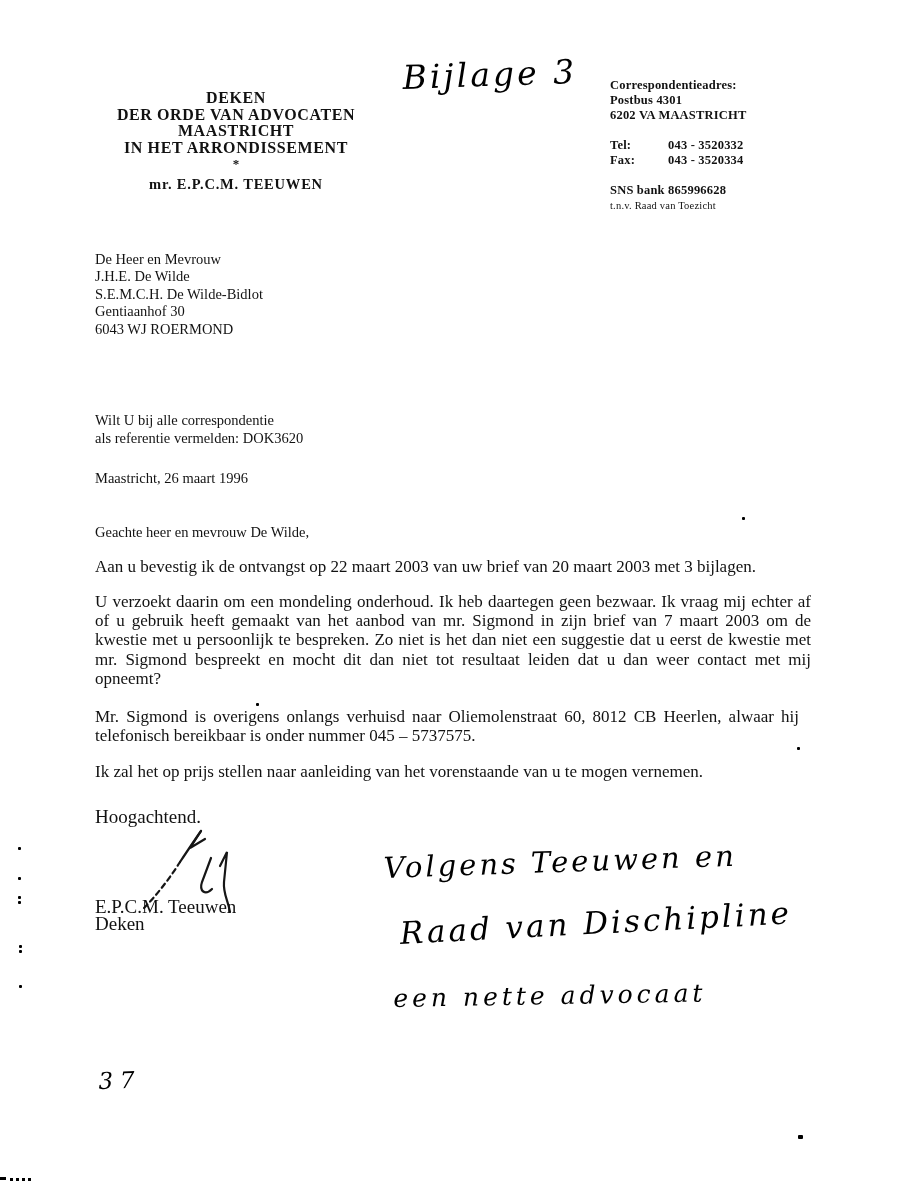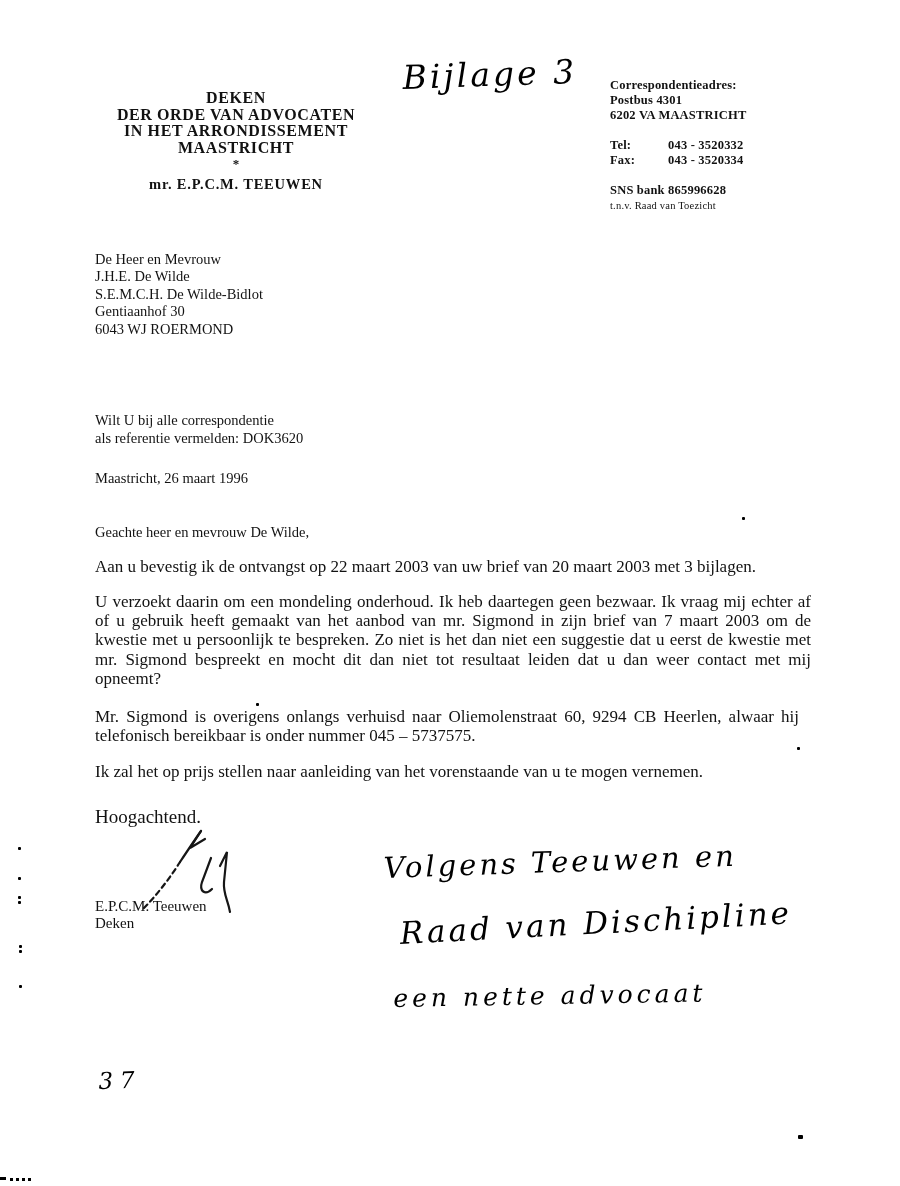--- a/index.html
+++ b/index.html
@@ -28,21 +28,21 @@
   .refblock{left:95px;top:411px;font-size:14.5px;line-height:18px;}
   .dateline{left:95px;top:470px;font-size:14.5px;}
   .salutation{left:95px;top:524px;font-size:14.5px;}
 
   .para{font-size:17px;line-height:19.2px;}
   .p1{left:95px;top:557px;width:724px;}
   .p2{left:95px;top:592px;width:716px;text-align:justify;}
   .p3{left:95px;top:707px;width:704px;text-align:justify;}
   .p4{left:95px;top:762px;width:724px;}
   .valediction{left:95px;top:806px;font-size:19px;}
-  .signer{left:95px;top:898px;font-size:15px;line-height:17px;}
+  .signer{left:95px;top:898px;font-size:19px;line-height:17px;}
 
   
   .hand{font-family:"DejaVu Serif",serif;font-style:italic;color:#000;
     white-space:nowrap;transform-origin:left top;}
   .hand-bijlage{left:402px;top:58px;font-size:33px;transform:rotate(-2deg);letter-spacing:3px;}
   .hand-note1{left:383px;top:851px;font-size:29px;transform:rotate(-2deg);letter-spacing:3px;}
   .hand-note2{left:399px;top:915px;font-size:31px;transform:rotate(-3deg);letter-spacing:3px;}
   .hand-note3{left:393px;top:984px;font-size:25px;transform:rotate(-1deg);letter-spacing:4px;}
   .hand-pagenum{left:98px;top:1068px;font-size:23px;letter-spacing:7px;transform:rotate(-2deg);}
 
@@ -54,22 +54,22 @@
 </head>
 <body>
 
 <div class="page">
 
   <div class="abs hand hand-bijlage">Bijlage 3</div>
 
   <div class="abs letterhead">
     <div class="lh-line">DEKEN</div>
     <div class="lh-line">DER ORDE VAN ADVOCATEN</div>
+    <div class="lh-line">MAASTRICHT</div>
     <div class="lh-line">IN HET ARRONDISSEMENT</div>
-    <div class="lh-line">MAASTRICHT</div>
     <div class="star">*</div>
     <div class="sender-name">mr. E.P.C.M. TEEUWEN</div>
   </div>
 
   <div class="abs corr">
     <div class="group">
       <div>Correspondentieadres:</div>
       <div>Postbus 4301</div>
       <div>6202 VA MAASTRICHT</div>
     </div>
@@ -101,21 +101,21 @@
     <div>Wilt U bij alle correspondentie</div>
     <div>als referentie vermelden: DOK3620</div>
   </div>
 
   <div class="abs dateline">Maastricht, 26 maart 1996</div>
 
   <div class="abs salutation">Geachte heer en mevrouw De Wilde,</div>
 
   <div class="abs para p1">Aan u bevestig ik de ontvangst op 22 maart 2003 van uw brief van 20 maart 2003 met 3 bijlagen.</div>
   <div class="abs para p2">U verzoekt daarin om een mondeling onderhoud. Ik heb daartegen geen bezwaar. Ik vraag mij echter af of u gebruik heeft gemaakt van het aanbod van mr. Sigmond in zijn brief van 7 maart 2003 om de kwestie met u persoonlijk te bespreken. Zo niet is het dan niet een suggestie dat u eerst de kwestie met mr. Sigmond bespreekt en mocht dit dan niet tot resultaat leiden dat u dan weer contact met mij opneemt?</div>
-  <div class="abs para p3">Mr. Sigmond is overigens onlangs verhuisd naar Oliemolenstraat 60, 9294 CB Heerlen, alwaar hij telefonisch bereikbaar is onder nummer 045 – 5737575.</div>
+  <div class="abs para p3">Mr. Sigmond is overigens onlangs verhuisd naar Oliemolenstraat 60, 8012 CB Heerlen, alwaar hij telefonisch bereikbaar is onder nummer 045 – 5737575.</div>
   <div class="abs para p4">Ik zal het op prijs stellen naar aanleiding van het vorenstaande van u te mogen vernemen.</div>
 
   <div class="abs valediction">Hoogachtend.</div>
 
   <svg class="sig-svg" width="115" height="92" viewBox="0 0 115 92">
     <g fill="none" stroke="#161616" stroke-width="2.2" stroke-linecap="round">
       <path d="M6,82 C18,70 32,52 42,36" stroke-dasharray="5,4"></path>
       <path d="M42,36 C50,24 58,12 63,5"></path>
       <path d="M63,5 L52,22 L67,13"></path>
       <path d="M73,32 L64,56 C61,65 67,70 74,63"></path>

